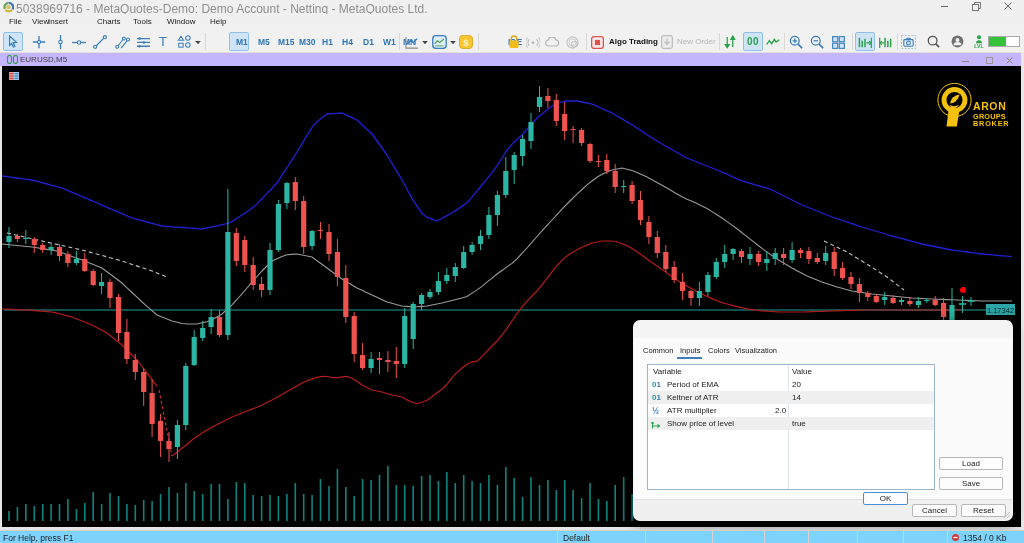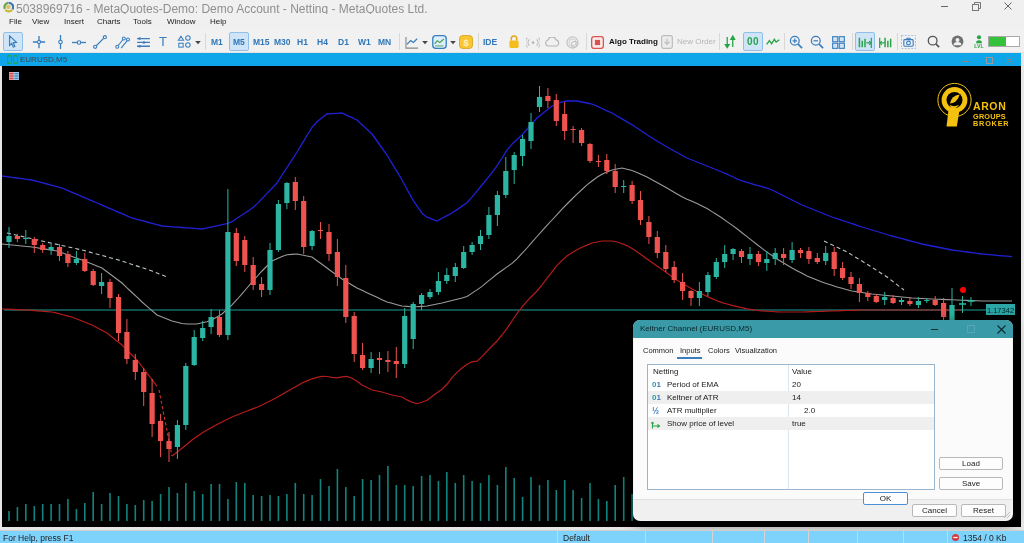--- a/index.html
+++ b/index.html
@@ -3,23 +3,23 @@
 * { margin:0; padding:0; box-sizing:border-box; }
 html,body { width:1024px; height:543px; overflow:hidden; font-family:"Liberation Sans", sans-serif; }
 body { position:relative; background:#000; }
 .abs { position:absolute; }
 #titlebar { left:0; top:0; width:1024px; height:14px; background:#f0f0f0; }
 #titlebar .ttext { position:absolute; left:16px; top:2px; font-size:12px; color:#8f8f8f; }
 #menubar { left:0; top:14px; width:1024px; height:16px; background:#f0f0f0; }
 .menuitem { position:absolute; top:3px; font-size:8px; color:#1a1a1a; }
 #toolbar { left:0; top:30px; width:1024px; height:23px; background:#f1f1f1; border-bottom:1px solid #e2e2e2; }
 .sep { position:absolute; top:3px; width:1px; height:17px; background:#d8d8d8; }
-.tf { position:absolute; top:7px; font-size:8.5px; font-weight:bold; color:#2f77b8; }
+.tf { position:absolute; top:7px; font-size:8.5px; font-weight:bold; color:#2f77b8;margin-left:25px; }
 .tbtxt { position:absolute; top:7px; font-size:8px; }
-#tabbar { left:0; top:53px; width:1024px; height:13px; background:#0ea5e9; }
+#tabbar { left:0; top:53px; width:1024px; height:13px; background:#c4b5fd; }
 #chart { left:0; top:66px; width:1024px; height:462px; background:#000; border-left:2px solid #e6e6e6; }
 #rstrip { left:1021px; top:53px; width:3px; height:475px; background:#e8e8e8; }
 #bstrip { left:0; top:527px; width:1024px; height:3px; background:#e6e6e6; }
 #statusbar { left:0; top:530px; width:1024px; height:13px; background:#7dd3fc; border-top:1px solid #cfcfcf; font-size:8.5px; color:#222; }
 .scell { position:absolute; top:0; width:1px; height:13px; background:#d4d4d4; }
 #dialog { left:633px; top:320px; width:380px; height:201px; background:#f4f4f4; border-radius:7px; box-shadow:0 3px 14px rgba(0,0,0,0.55); }
 #dlgtitle { position:absolute; left:0; top:0; width:100%; height:18px; background:#3b9aa8; border-radius:7px 7px 0 0; }
 #dlgtitle span.t { position:absolute; left:7px; top:4px; font-size:8px; color:#07272b; }
 #dlgbody { position:absolute; left:1px; top:18px; width:378px; height:182px; background:#fbfbfb; border-radius:0 0 7px 7px; }
 .dtab { position:absolute; top:8px; font-size:7.5px; color:#1a1a1a; }
@@ -39,21 +39,21 @@
       <rect x="0.5" y="2.5" width="6" height="6" fill="none" stroke="#777"></rect>
       <path d="M2.5 2.5 V0.5 H8.5 V6.5 H6.5" fill="none" stroke="#777"></path>
     </svg>
 <svg class="abs" style="left:1004px;top:2px" width="8" height="8" viewBox="0 0 8 8">
       <path d="M0.5 0.5 L7.5 7.5 M7.5 0.5 L0.5 7.5" stroke="#666" stroke-width="1"></path>
     </svg>
 </div>
 <div id="menubar" class="abs">
 <span class="menuitem" style="left:9px">File</span>
 <span class="menuitem" style="left:32px">View</span>
-<span class="menuitem" style="left:64px">Insert</span>
+<span class="menuitem" style="left:48px">Insert</span>
 <span class="menuitem" style="left:97px">Charts</span>
 <span class="menuitem" style="left:133px">Tools</span>
 <span class="menuitem" style="left:167px">Window</span>
 <span class="menuitem" style="left:210px">Help</span>
 </div>
 <div id="toolbar" class="abs">
 <div class="abs" style="left:3px;top:2px;width:20px;height:19px;background:#cfe4f7;border:1px solid #8fc0ea;border-radius:2px"></div>
 <svg class="abs" style="left:7px;top:5px" width="12" height="13" viewBox="0 0 14 15">
       <path d="M3 1 L11 8.5 L7.2 9 L9.2 13.2 L7.4 14 L5.4 9.8 L3 12 Z" fill="none" stroke="#3a7ebd" stroke-width="1.4"></path>
     </svg>
@@ -611,50 +611,40 @@
         <path d="M17.5 22.8 Q22 25.5 27 22.8 Q24.5 27.2 19.5 26 Z" fill="#f4c10f"></path>
         <text x="41" y="28" font-size="10.5" font-weight="bold" font-family="Liberation Sans, sans-serif" letter-spacing="0.6">ARON</text>
         <text x="41" y="36.5" font-size="7.3" font-weight="bold" font-family="Liberation Sans, sans-serif" letter-spacing="0.2">GROUPS</text>
         <text x="41" y="44" font-size="7.3" font-weight="bold" font-family="Liberation Sans, sans-serif" letter-spacing="0.8">BROKER</text>
       </g>
     </svg>
 </div>
 <div id="rstrip" class="abs"></div>
 <div id="bstrip" class="abs"></div>
 <div id="dialog" class="abs">
-<div id="dlgtitle">
-      <span class="t">Keltner Channel (EURUSD,M5)</span>
-<div class="abs" style="left:298px;top:9px;width:7px;height:1.2px;background:#0a3034"></div>
-<svg class="abs" style="left:334px;top:5px" width="8" height="8" viewBox="0 0 8 8">
-        <rect x="0.5" y="0.5" width="7" height="7" fill="none" stroke="#54a8b4"></rect>
-      </svg>
-<svg class="abs" style="left:364px;top:5px" width="9" height="9" viewBox="0 0 9 9">
-        <path d="M0.5 0.5 L8.5 8.5 M8.5 0.5 L0.5 8.5" stroke="#0a3034" stroke-width="1.2"></path>
-      </svg>
-</div>
 <div id="dlgbody">
 <span class="dtab" style="left:9px">Common</span>
 <span class="dtab" style="left:46px">Inputs</span>
 <span class="dtab" style="left:74px">Colors</span>
 <span class="dtab" style="left:101px">Visualization</span>
 <div class="abs" style="left:43px;top:19px;width:25px;height:2px;background:#3a7ebd"></div>
 <div class="abs" style="left:13px;top:26px;width:288px;height:126px;background:#fff;border:1px solid #9ab6cf"></div>
 <div class="abs" style="left:154px;top:27px;width:1px;height:124px;background:#dce6ef"></div>
-<span class="rowlab" style="left:19px;top:29px">Netting</span>
+<span class="rowlab" style="left:19px;top:29px">Variable</span>
 <span class="rowlab" style="left:158px;top:29px">Value</span>
 <span class="abs" style="left:18px;top:42px;font-size:8px;font-weight:bold;color:#2a9aa8">0<span style="color:#3a7ebd">1</span></span>
 <span class="rowlab" style="left:33px;top:42px">Period of EMA</span>
 <span class="rowlab" style="left:158px;top:42px">20</span>
 <div class="abs" style="left:14px;top:53px;width:286px;height:13px;background:#efefef"></div>
 <span class="abs" style="left:18px;top:55px;font-size:8px;font-weight:bold;color:#2a9aa8">0<span style="color:#3a7ebd">1</span></span>
 <span class="rowlab" style="left:33px;top:55px">Keltner of ATR</span>
 <span class="rowlab" style="left:158px;top:55px">14</span>
 <span class="abs" style="left:18px;top:68px;font-size:8.5px;font-weight:bold;color:#3a7ebd">½</span>
 <span class="rowlab" style="left:33px;top:68px">ATR multiplier</span>
-<span class="rowlab" style="left:170px;top:68px">2.0</span>
+<span class="rowlab" style="left:141px;top:68px">2.0</span>
 <div class="abs" style="left:14px;top:79px;width:286px;height:13px;background:#efefef"></div>
 <svg class="abs" style="left:17px;top:81px" width="11" height="11" viewBox="0 0 11 11">
         <path d="M1.5 9.5 V3 M1.5 3 L0.2 4.5 M1.5 3 L2.8 4.5" stroke="#27a348" stroke-width="1.1" fill="none"></path>
         <path d="M1.5 7 H8 M6.5 5.5 L8.5 7 L6.5 8.5" stroke="#27a348" stroke-width="1.1" fill="none"></path>
       </svg>
 <span class="rowlab" style="left:33px;top:81px">Show price of level</span>
 <span class="rowlab" style="left:158px;top:81px">true</span>
 <div class="btn" style="left:305px;top:119px;width:64px;height:13px;line-height:12px">Load</div>
 <div class="btn" style="left:305px;top:139px;width:64px;height:13px;line-height:12px">Save</div>
 <div class="abs" style="left:0px;top:161px;width:378px;height:21px;background:#f0f0f0;border-top:1px solid #e0e0e0;border-radius:0 0 7px 7px"></div>

